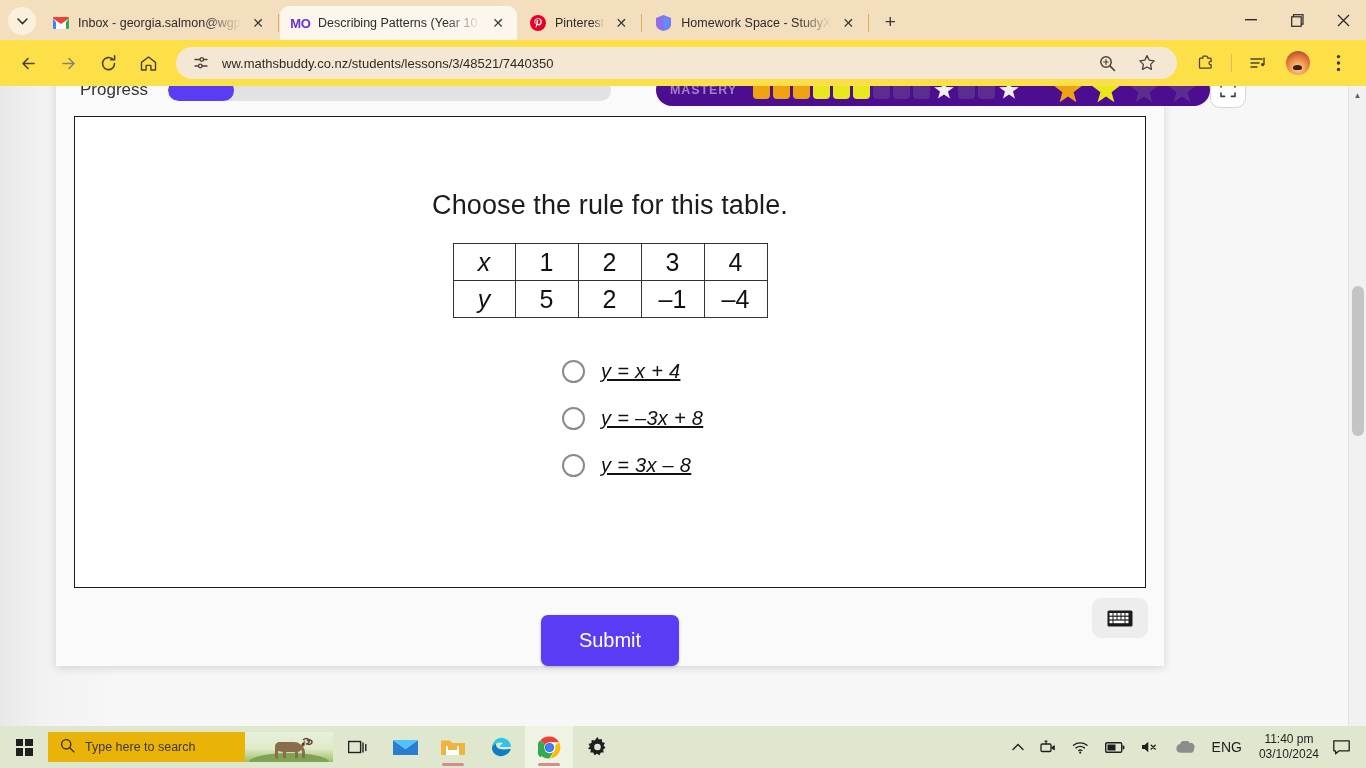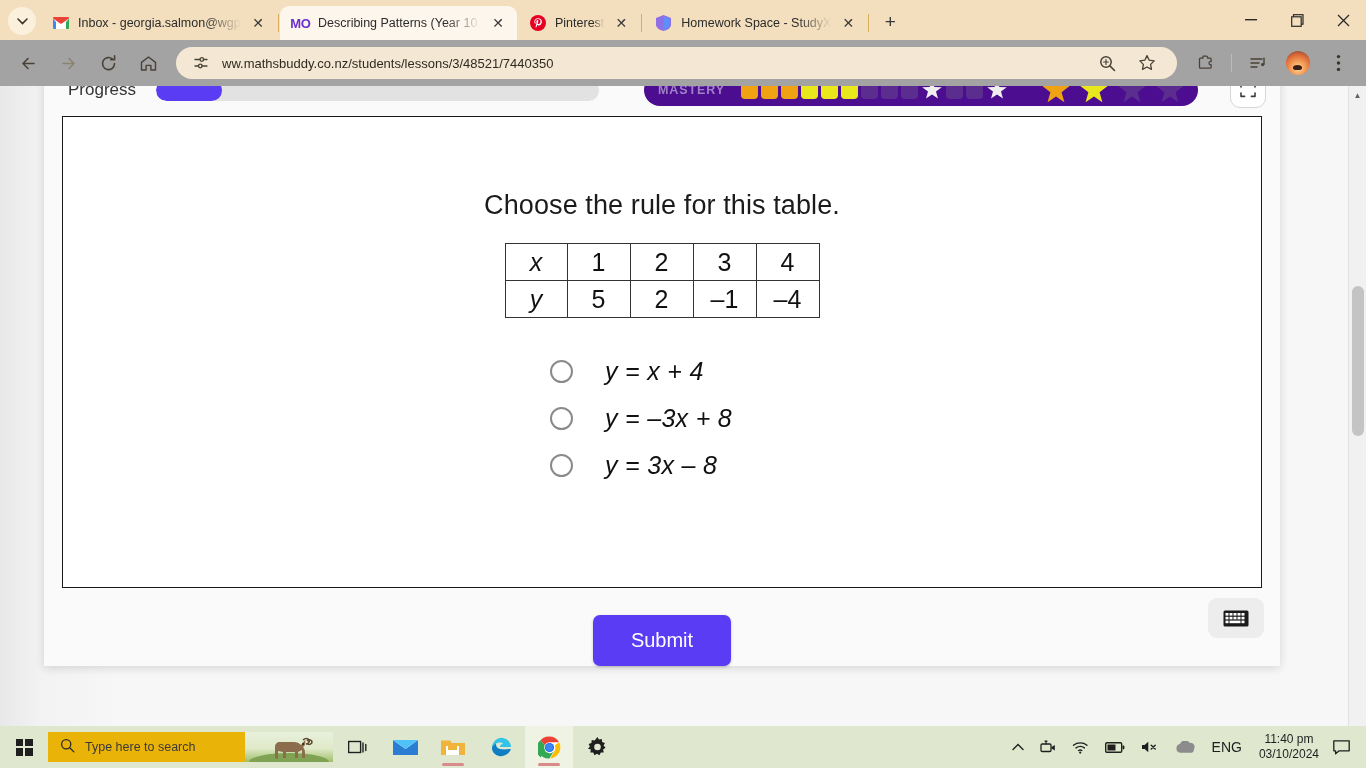--- a/index.html
+++ b/index.html
@@ -49,21 +49,21 @@
     display: flex; align-items: center; justify-content: center;
     font-size: 19px; color: #3a3a3a; flex: none;
   }
   .winctl { position: absolute; right: 0; bottom: 4px; display: flex; }
   .winbtn {
     width: 46px; height: 32px; display: flex; align-items: center;
     justify-content: center; color: #2b2b2b; font-size: 13px;
   }
 
   .toolbar {
-    height: 46px; background: #a3a3a3; display: flex; align-items: center;
+    height: 46px; background: #fde047; display: flex; align-items: center;
     padding: 0 8px;
   }
   .tb-icon {
     width: 30px; height: 30px; margin: 0 5px; border-radius: 15px;
     display: flex; align-items: center; justify-content: center;
     color: #4a4237; flex: none;
   }
   .omnibox {
     flex: 1; height: 32px; background: #f4e8d4; border-radius: 16px;
     display: flex; align-items: center; padding: 0 10px; margin: 0 8px;
@@ -89,21 +89,21 @@
   
   .viewport {
     position: absolute; left: 0; top: 86px; right: 0; bottom: 0;
     background: #f7f7f7; overflow: hidden;
   }
   .page-bg {
     position: absolute; left: 0; top: 0; width: 1348px; height: 640px;
     background: linear-gradient(to right, #e8e8e8 0px, #f2f2f2 40px, #f7f7f7 120px, #f7f7f7 100%);
   }
   .app-shell {
-    position: absolute; left: 44px; top: -22px; width: 1236px;
+    position: absolute; left: 56px; top: -22px; width: 1108px;
     background: #fafafa;
     box-shadow: 0 2px 9px rgba(0,0,0,0.14);
   }
 
   .header-row {
     height: 52px; display: flex; align-items: center;
     padding: 0 14px 0 24px; gap: 0;
   }
   .progress-label { font-size: 17px; color: #343434; margin-right: 20px; white-space: nowrap; }
   .progress-track {
@@ -156,22 +156,22 @@
   }
   .tbl td.hdr { font-style: italic; width: 62px; }
 
   .options { margin: 30px 0 0 0; padding-left: 487px; }
   .opt { display: flex; align-items: center; height: 47px; }
   .radio {
     width: 23px; height: 23px; border-radius: 50%;
     border: 2px solid #8a8a8a; background: #fff; flex: none;
   }
   .opt-text {
-    margin-left: 32px; font-size: 25px; color: #111;
-    font-style: italic; white-space: nowrap; letter-spacing: .3px;
+    margin-left: 16px; font-size: 20px; color: #111;
+    font-style: italic; white-space: nowrap; letter-spacing: .3px; text-decoration: underline;
   }
 
   .footer-row {
     height: 78px; display: flex; align-items: flex-end;
     justify-content: center; position: relative;
   }
   .submit-btn {
     background: #5b3cf5; color: #fff; font-size: 20px;
     padding: 14px 38px; border: none; border-radius: 7px;
     box-shadow: 0 1px 3px rgba(0,0,0,0.22);

